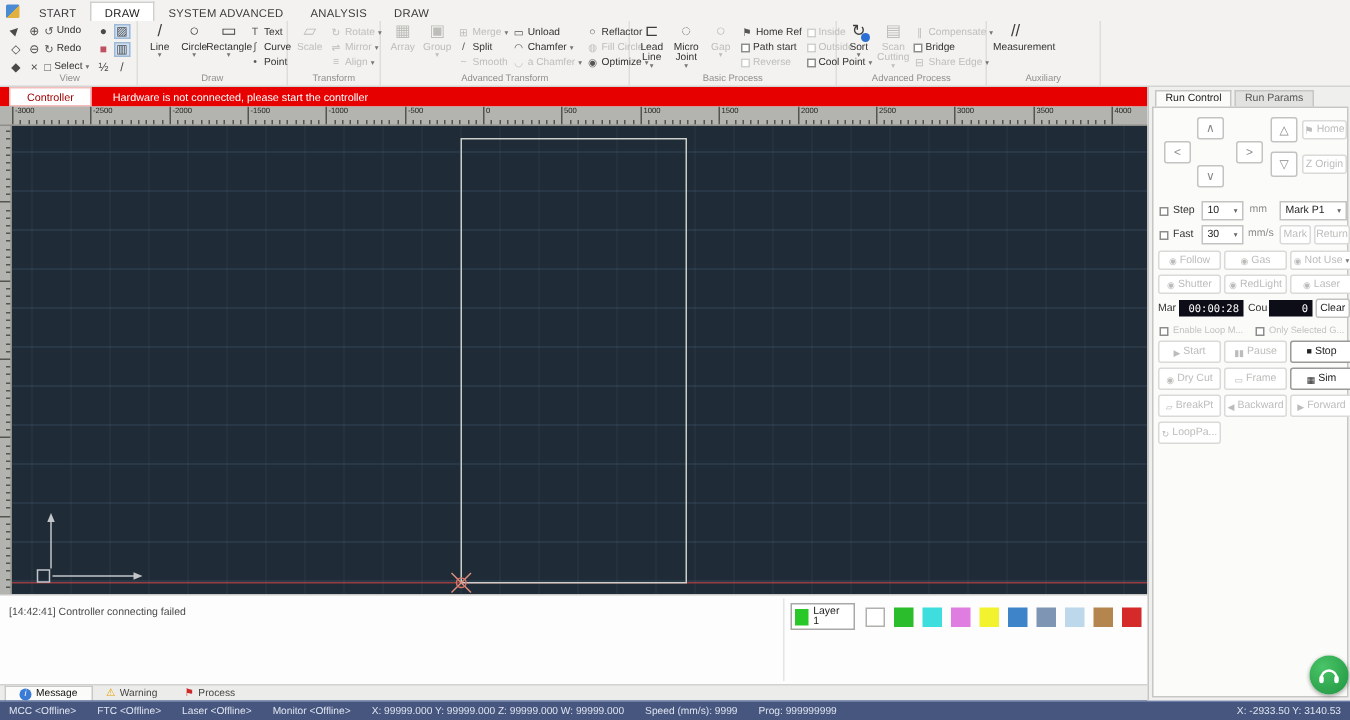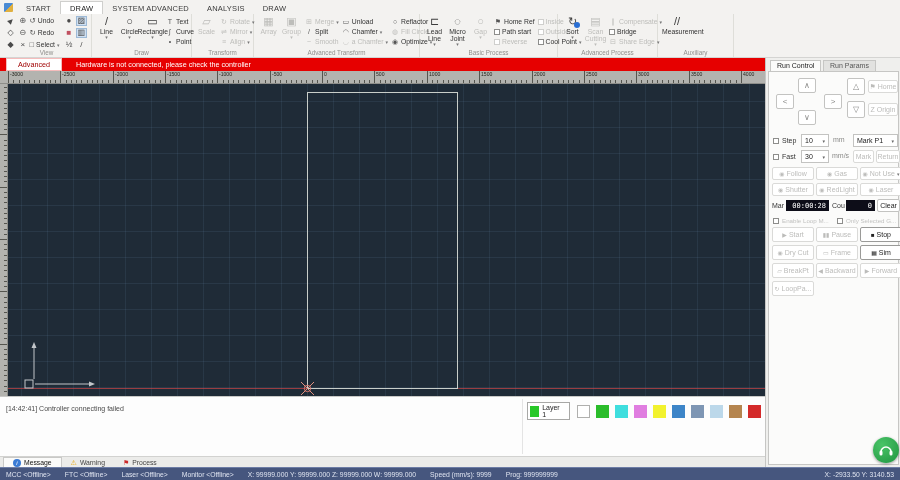--- a/index.html
+++ b/index.html
@@ -372,22 +372,22 @@
             <div class="ic">//</div>
             <div class="lb">Measurement</div>
           </div>
         </div>
         <div class="rg-label">Auxiliary</div>
       </div>
     </div>
 </div>
 
 <div id="warnbar">
-  <button id="reconnect">Advanced</button>
-  <span id="warnmsg">Hardware is not connected, please check the controller</span>
+  <button id="reconnect">Controller</button>
+  <span id="warnmsg">Hardware is not connected, please start the controller</span>
 </div>
 
 <div id="rulercorner"></div>
 <div id="hruler">
     <div class="tick major" style="left: 8px;"></div>
     <div class="tlabel" style="left: 10px;">-3000</div>
     <div class="tick minor" style="left: 13.2px;"></div>
     <div class="tick minor" style="left: 18.5px;"></div>
     <div class="tick minor" style="left: 23.7px;"></div>
     <div class="tick minor" style="left: 28.9px;"></div>

